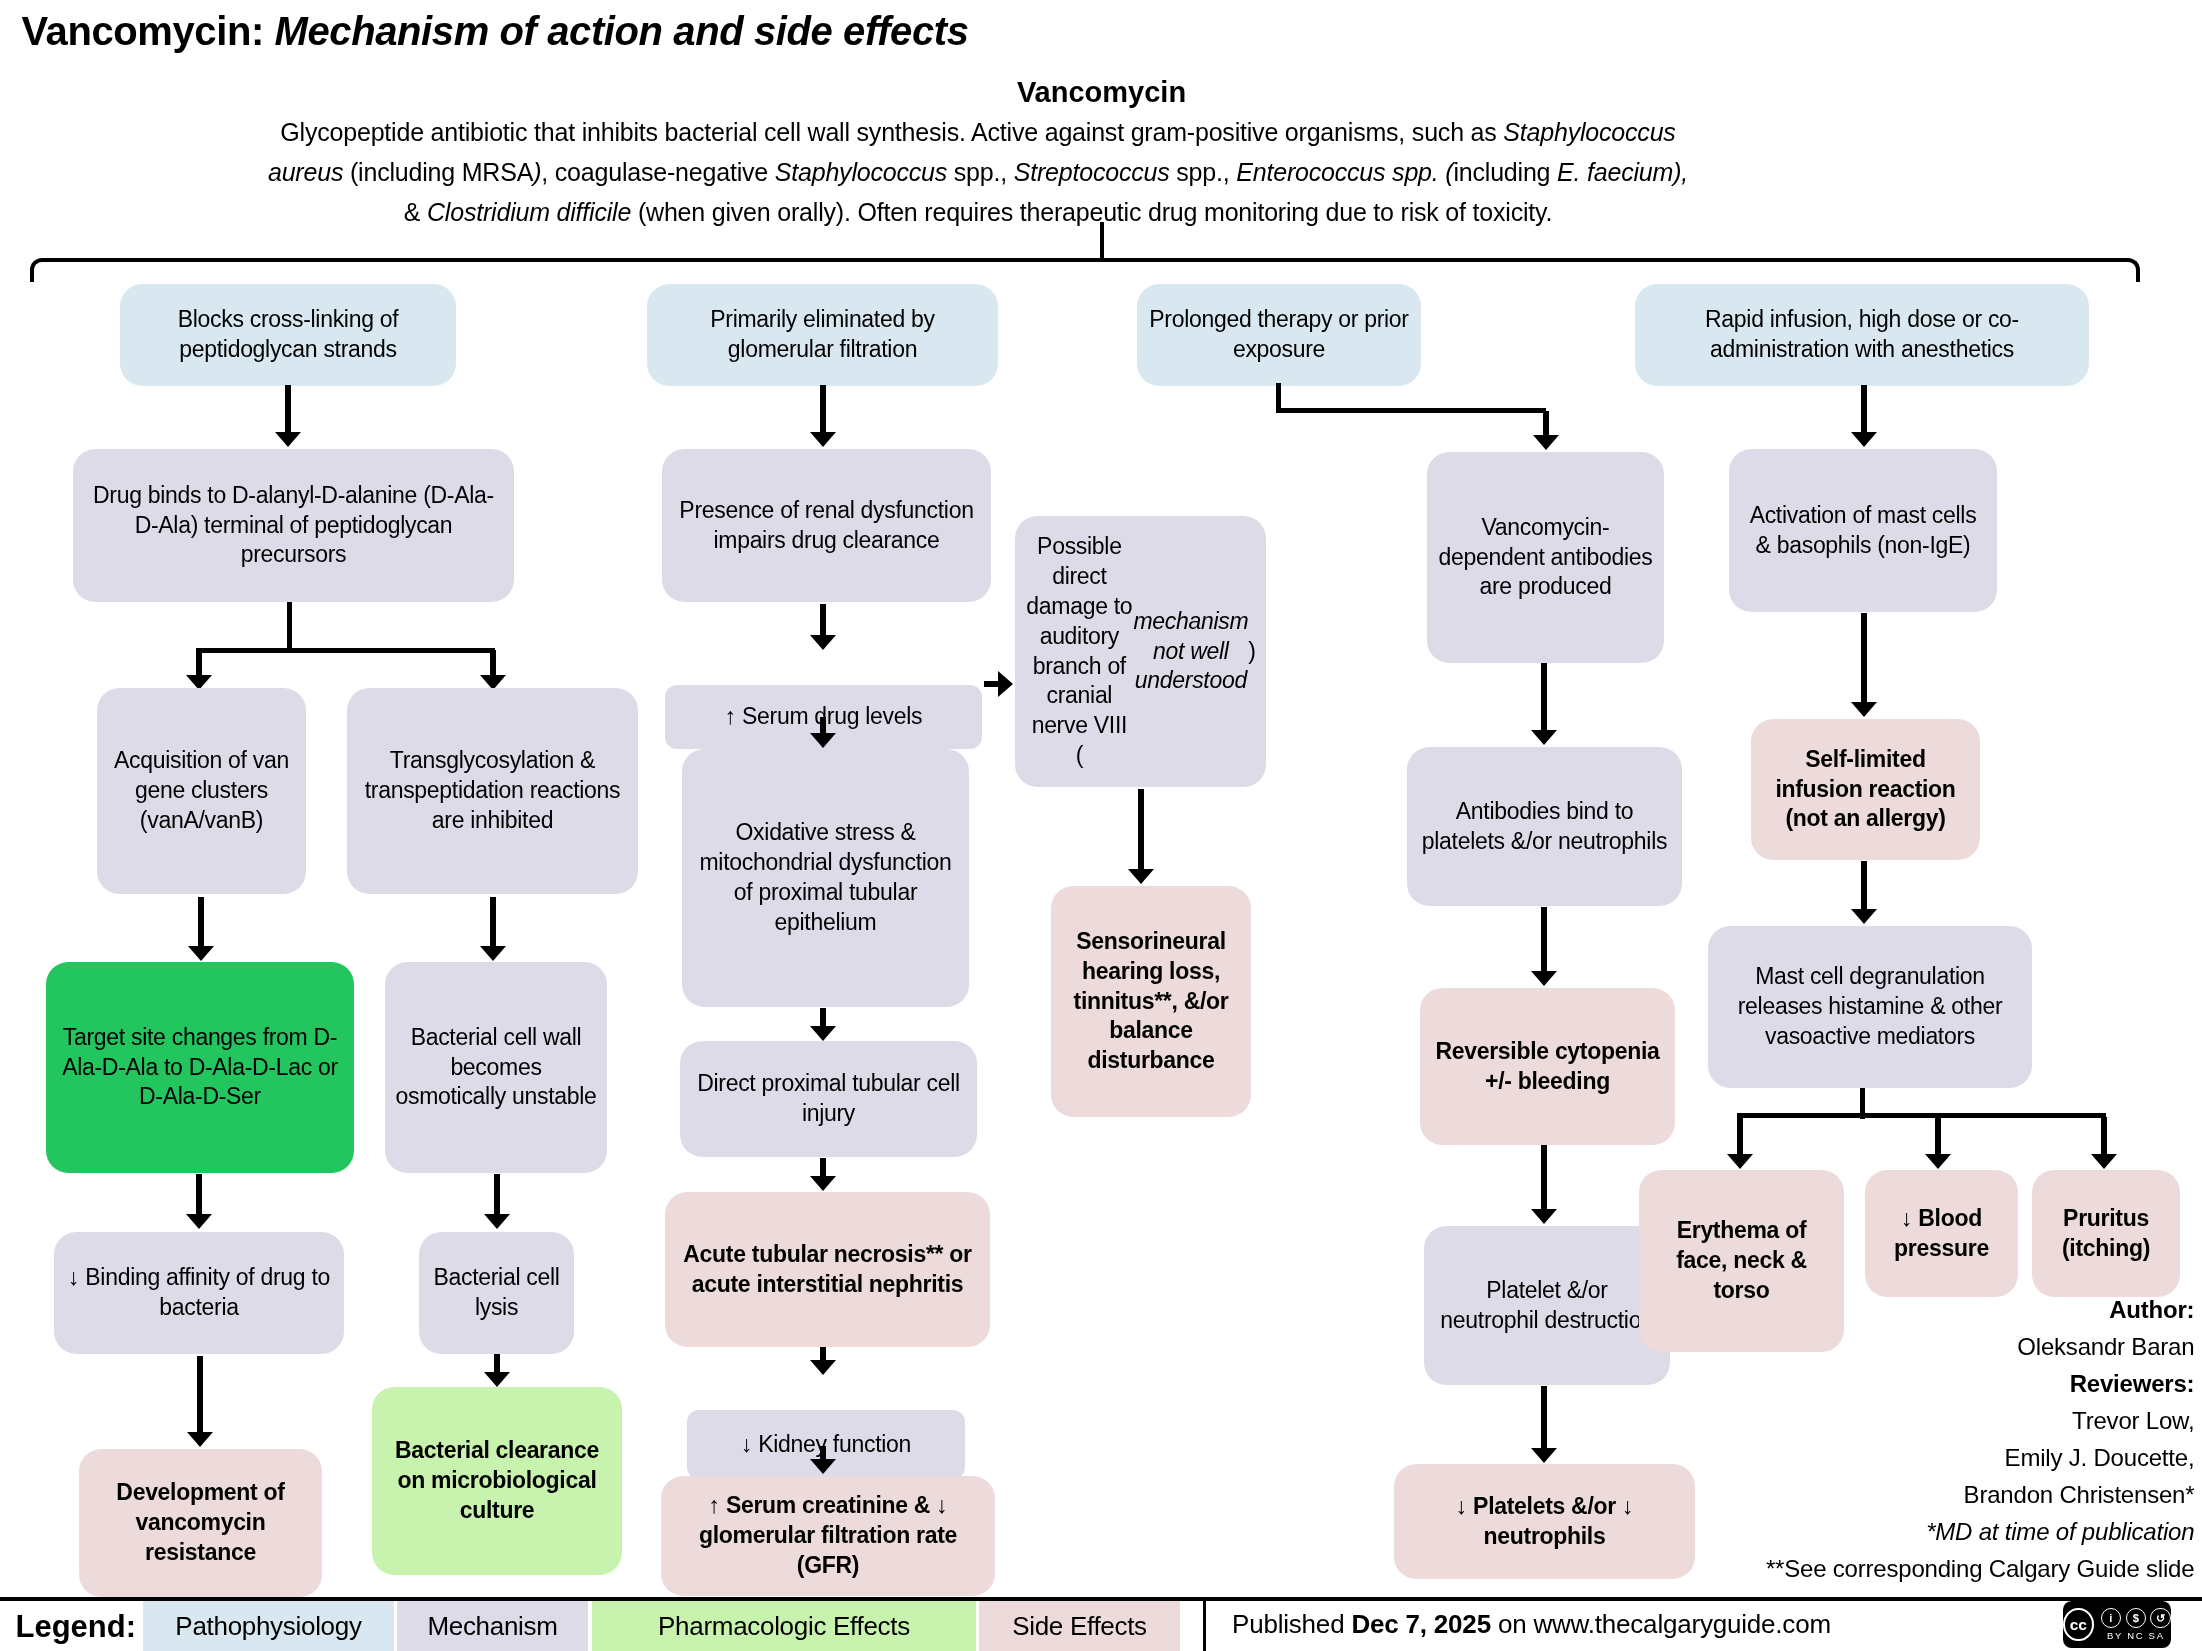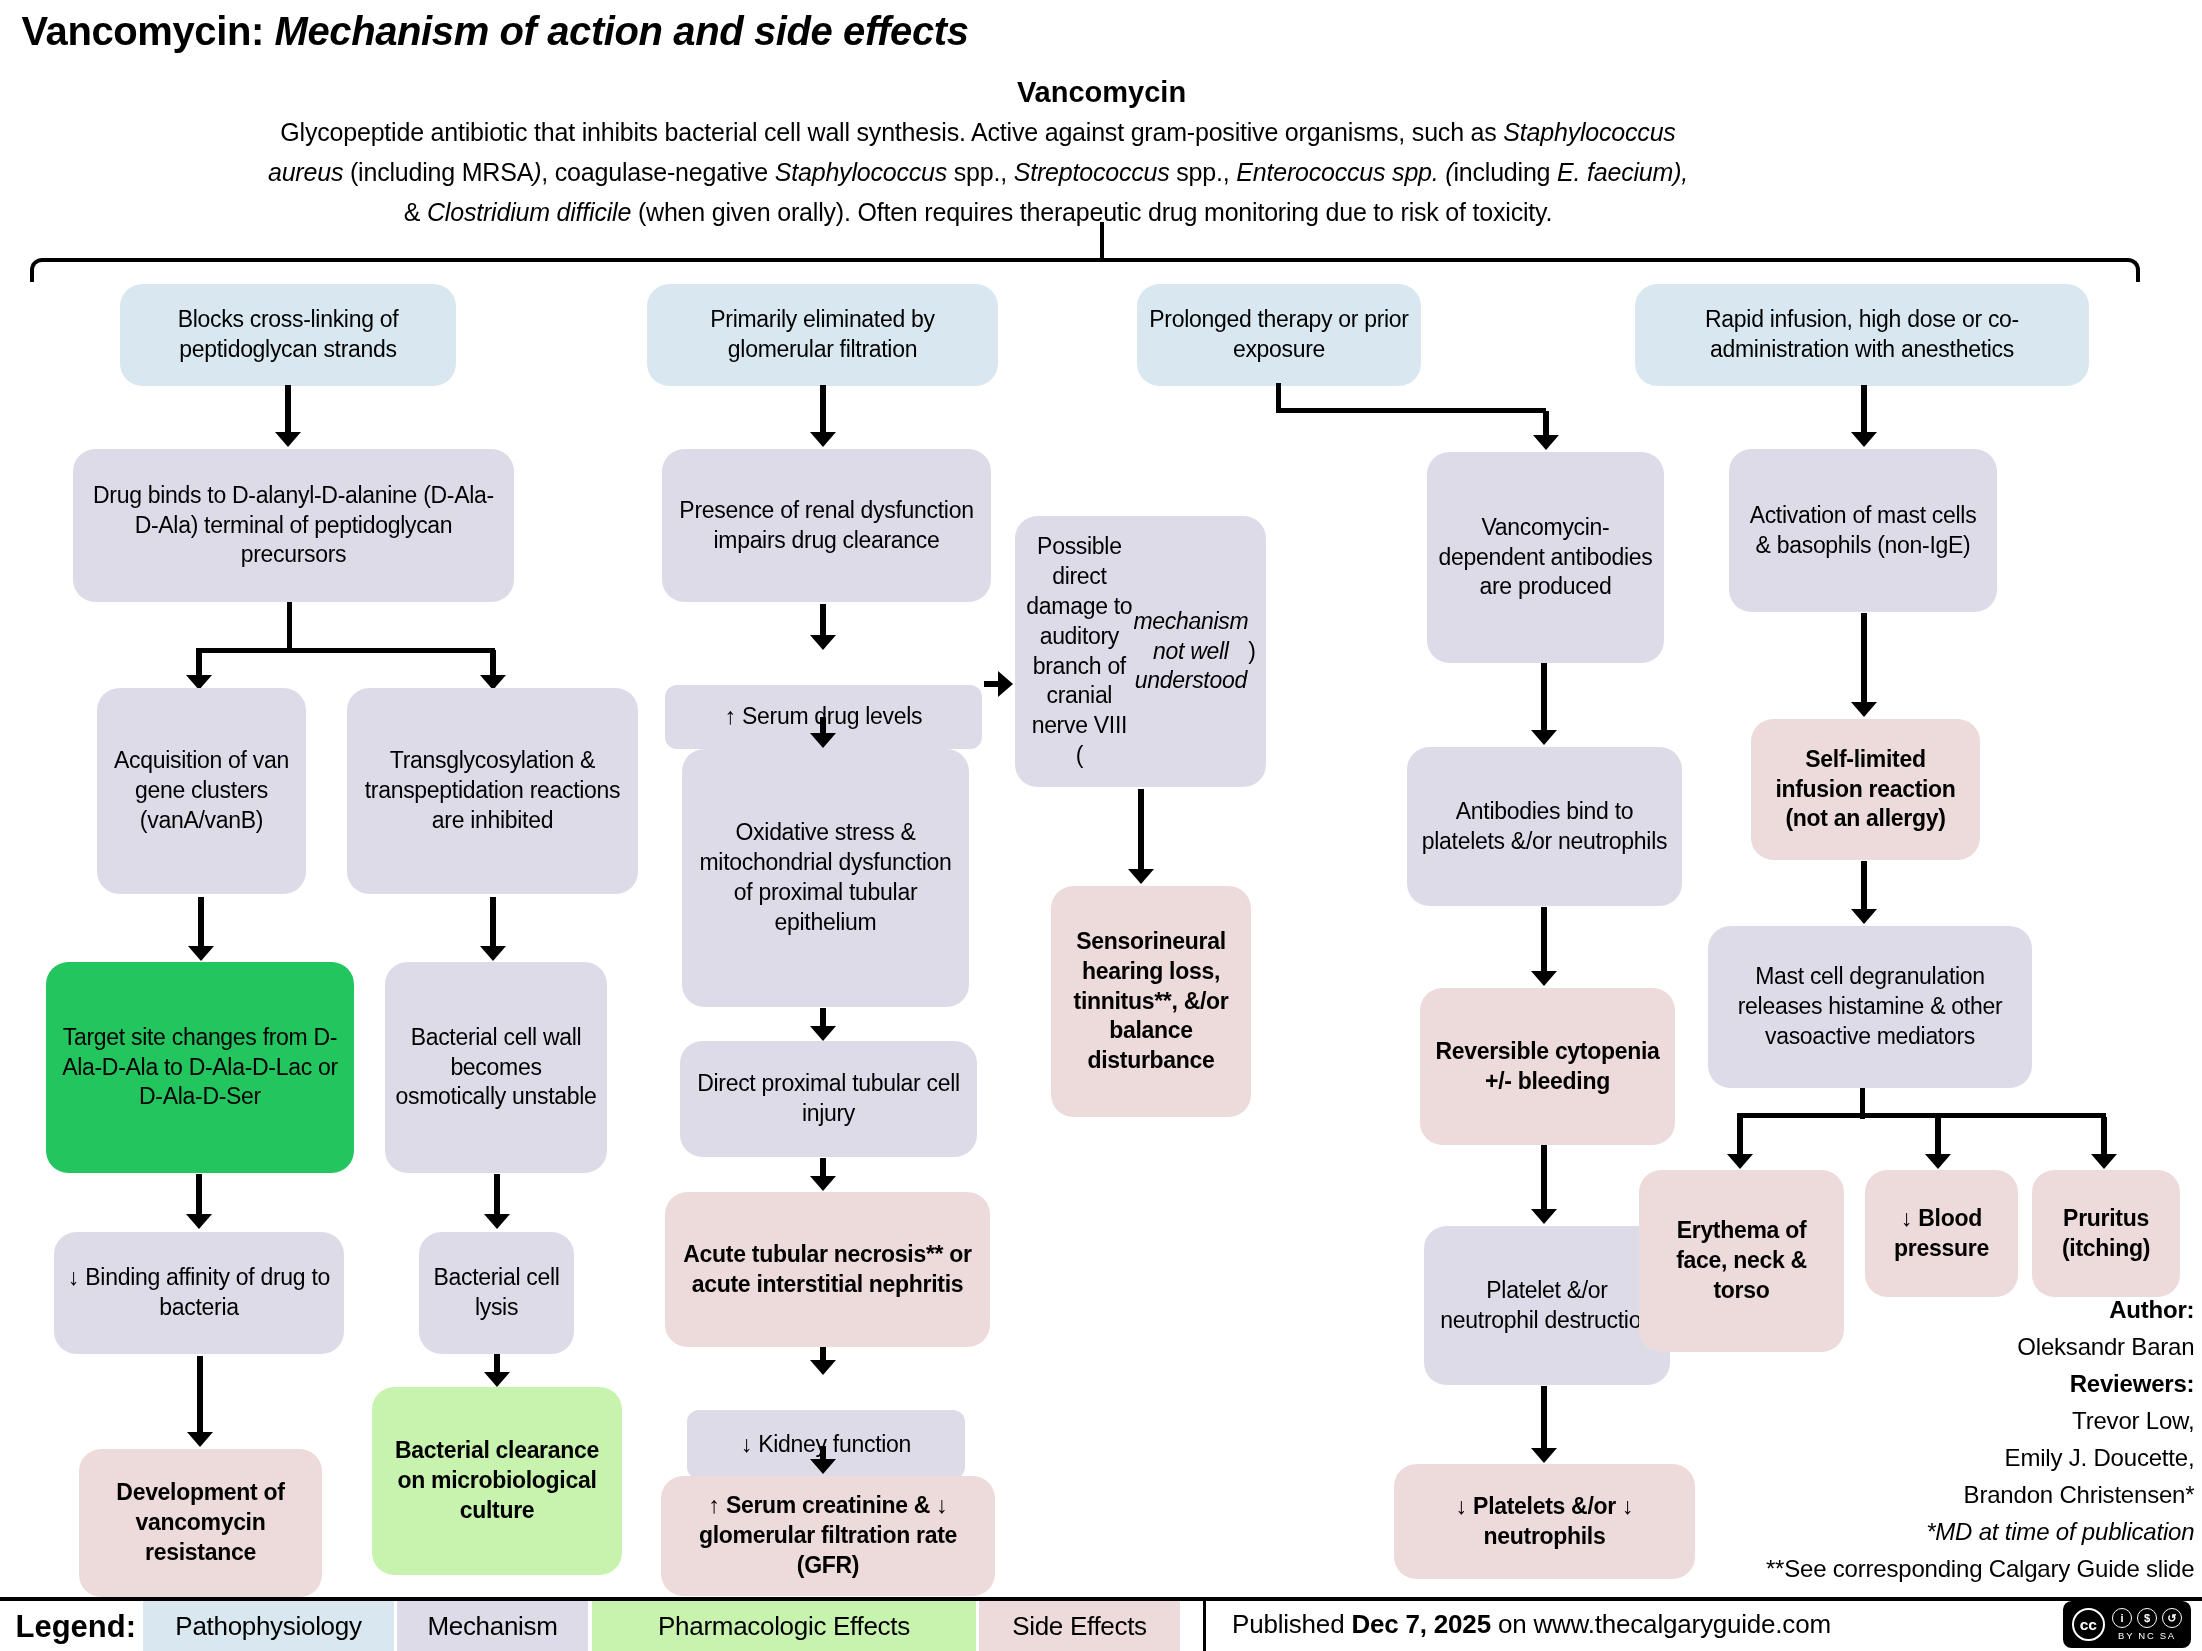--- a/index.html
+++ b/index.html
@@ -24,21 +24,21 @@
   .bracket{position:absolute;left:30px;top:258px;width:2110px;height:24px;box-sizing:border-box;
            border-top:4.3px solid #000;border-left:4.3px solid #000;border-right:4.3px solid #000;border-radius:12px 12px 0 0;}
   .credits{position:absolute;right:8.6px;top:1291px;width:654px;text-align:right;font-size:24px;line-height:37px;letter-spacing:-0.2px;}
   .credits .b{font-weight:bold;}
   .credits .it{font-style:italic;}
   .legend-bar{position:absolute;left:0;top:1597px;width:2203px;height:55px;border-top:4.3px solid #000;background:#fff;box-sizing:content-box;}
   .legend-label{position:absolute;left:15.5px;top:1609px;font-size:31px;font-weight:bold;}
   .swatch{position:absolute;top:1601px;height:51px;display:flex;align-items:center;justify-content:center;font-size:26px;letter-spacing:-0.3px;}
   .pub{position:absolute;left:1232px;top:1609px;font-size:26px;letter-spacing:-0.2px;}
   .pub .b{font-weight:bold;}
-  .cc{position:absolute;left:2063px;top:1601px;width:128px;height:47px;background:#000;border-radius:8.6px;
+  .cc{position:absolute;left:2063px;top:1601px;width:108px;height:47px;background:#000;border-radius:8.6px;
       display:flex;align-items:center;justify-content:center;gap:7px;}
   .cc .big{width:33px;height:33px;border-radius:50%;background:#000;border:2.6px solid #fff;color:#fff;
            display:flex;align-items:center;justify-content:center;font-size:15.5px;font-weight:bold;box-sizing:border-box;}
   .cc .right{display:flex;flex-direction:column;align-items:center;gap:1.7px;}
   .cc .row{display:flex;gap:4.3px;}
   .cc .sm{width:20.6px;height:20.6px;border-radius:50%;background:#000;border:1.7px solid #fff;color:#fff;
           display:flex;align-items:center;justify-content:center;font-size:11.2px;font-weight:bold;box-sizing:border-box;}
   .cc .lbl{color:#fff;font-size:9.5px;letter-spacing:1.7px;}
 </style>
 </head>

